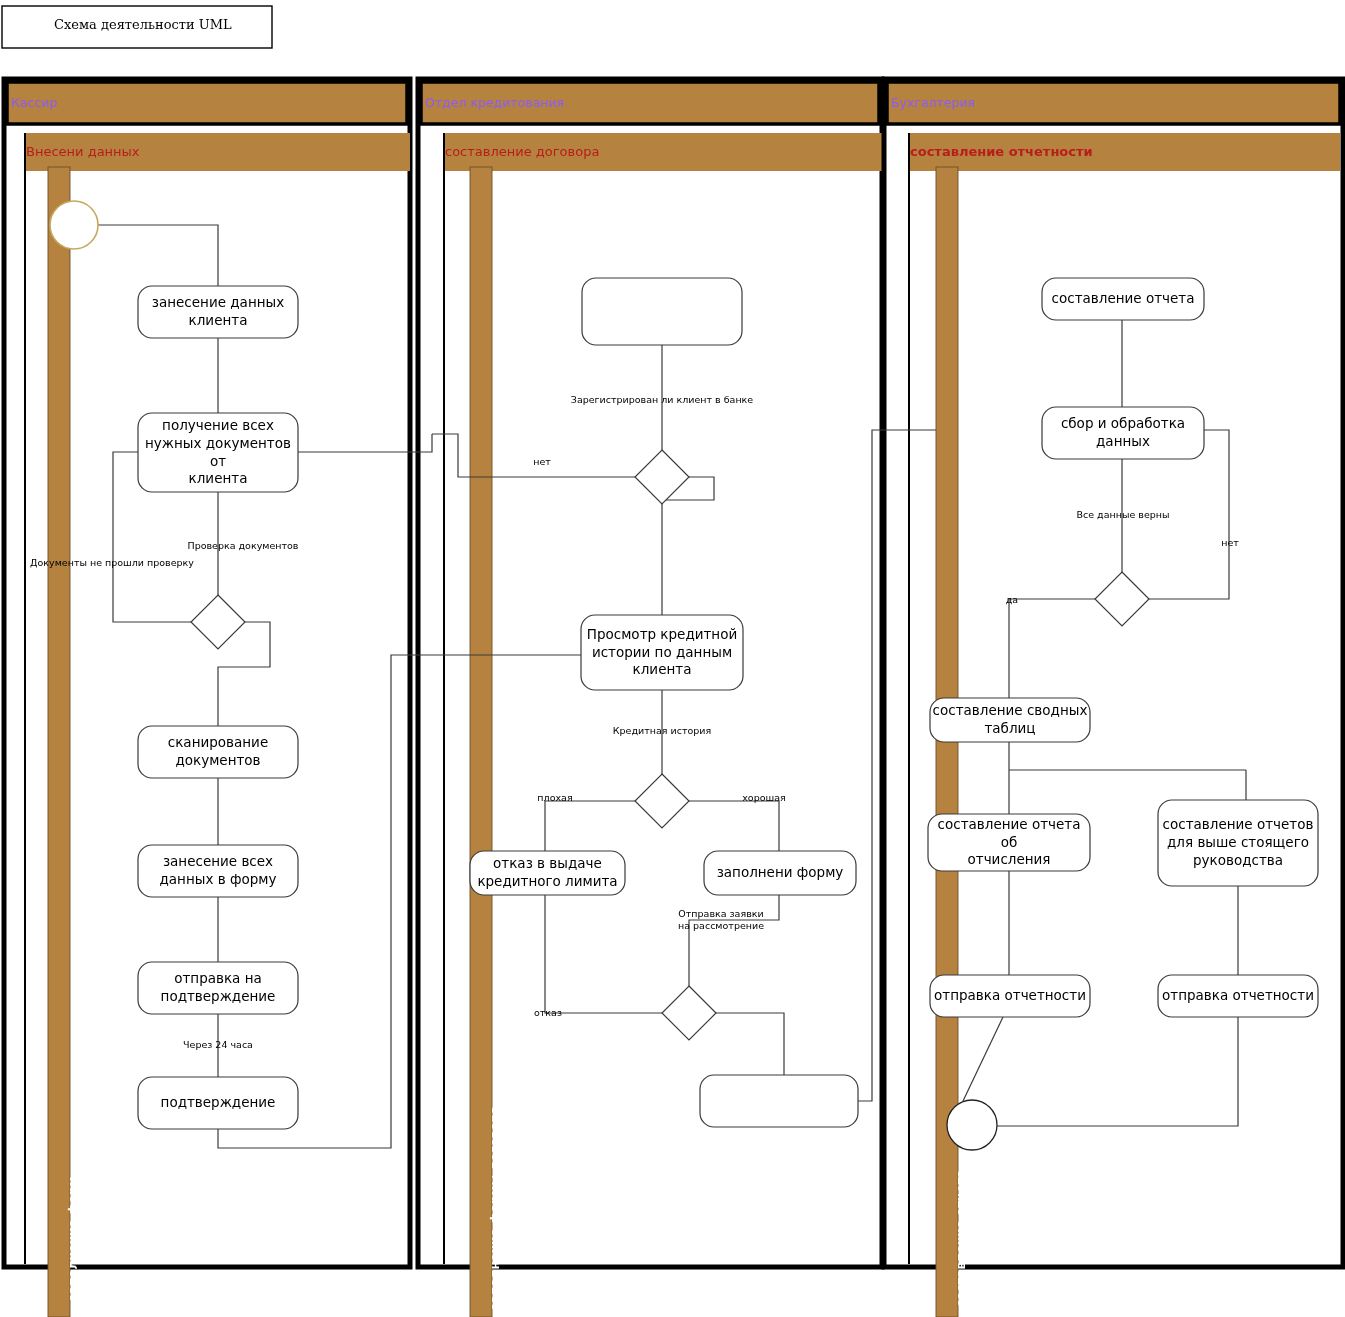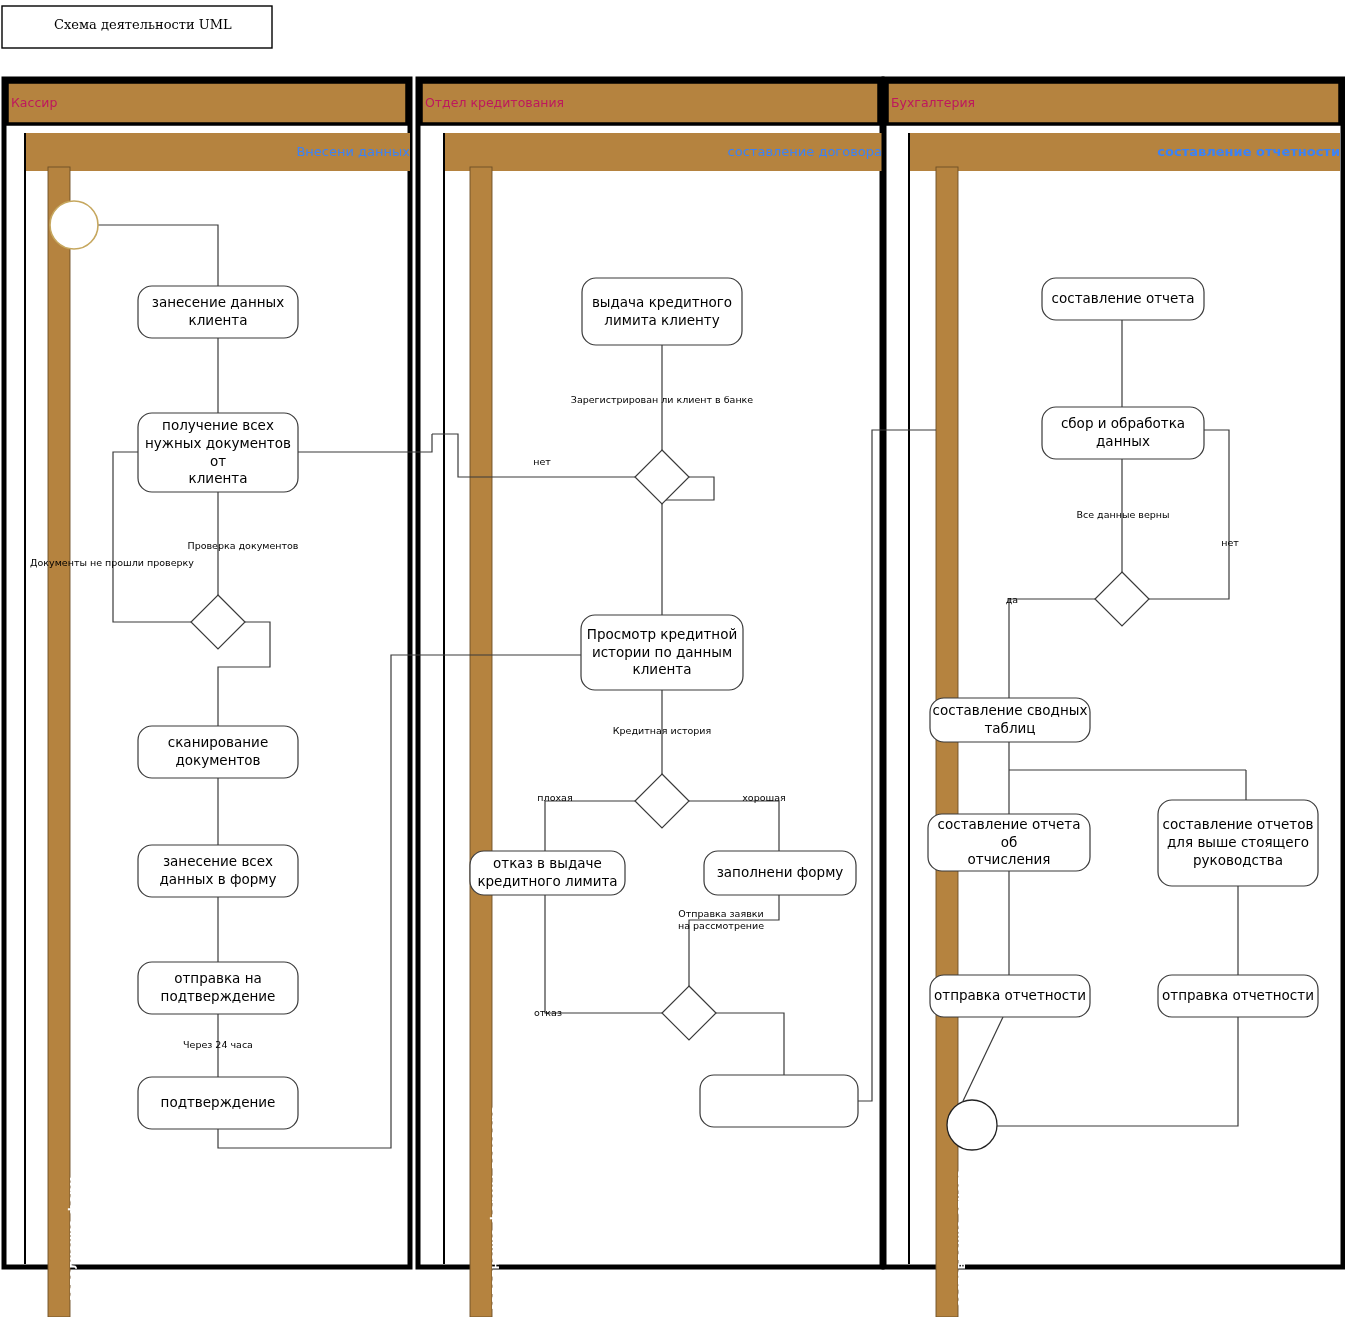--- a/index.html
+++ b/index.html
@@ -10,25 +10,25 @@
     position:absolute;display:flex;align-items:center;justify-content:center;
     text-align:center;font-size:13.5px;color:#000;line-height:1.32;
     font-family:"DejaVu Sans","Liberation Sans",sans-serif;
   }
   .edge-label{
     position:absolute;font-size:9.5px;color:#000;text-align:center;
     font-family:"DejaVu Sans","Liberation Sans",sans-serif;line-height:1.25;
     white-space:pre;
   }
   .lane-title{
-    position:absolute;font-size:12.5px;color:#be185d;
+    position:absolute;font-size:12.5px;color:#8b5cf6;
     font-family:"DejaVu Sans","Liberation Sans",sans-serif;
   }
   .phase-title{
-    position:absolute;font-size:13px;color:#3b82f6;text-align:right;
+    position:absolute;font-size:13px;color:#b91c1c;text-align:left;
     font-family:"DejaVu Sans","Liberation Sans",sans-serif;
   }
   .vbar-label{
     position:absolute;color:#ffffff;font-size:12px;font-weight:bold;
     font-family:"DejaVu Sans","Liberation Sans",sans-serif;
     transform-origin:0 0;white-space:nowrap;
   }
   .doc-title{
     position:absolute;font-size:13px;color:#000;
     font-family:"DejaVu Serif","Liberation Serif",serif;
@@ -174,21 +174,20 @@
   <div class="vbar-label" style="left:488px;top:1310px;transform:rotate(-90deg);">заполнение формы договора</div>
   <div class="vbar-label" style="left:954px;top:1307px;transform:rotate(-90deg);">составление отчета</div>
 
   <div class="act-label" style="left:138px;top:286px;width:160px;height:52px;">занесение данных<br>клиента</div>
   <div class="act-label" style="left:138px;top:413px;width:160px;height:79px;">получение всех<br>нужных документов от<br>клиента</div>
   <div class="act-label" style="left:138px;top:726px;width:160px;height:52px;">сканирование<br>документов</div>
   <div class="act-label" style="left:138px;top:845px;width:160px;height:52px;">занесение всех<br>данных в форму</div>
   <div class="act-label" style="left:138px;top:962px;width:160px;height:52px;">отправка на<br>подтверждение</div>
   <div class="act-label" style="left:138px;top:1077px;width:160px;height:52px;">подтверждение</div>
 
-  <div class="act-label" style="left:582px;top:278px;width:160px;height:67px;">выдача кредитного<br>лимита клиенту</div>
   <div class="act-label" style="left:581px;top:615px;width:162px;height:75px;">Просмотр кредитной<br>истории по данным<br>клиента</div>
   <div class="act-label" style="left:470px;top:851px;width:155px;height:44px;">отказ в выдаче<br>кредитного лимита</div>
   <div class="act-label" style="left:704px;top:851px;width:152px;height:44px;">заполнени форму</div>
 
   <div class="act-label" style="left:1042px;top:278px;width:162px;height:42px;">составление отчета</div>
   <div class="act-label" style="left:1042px;top:407px;width:162px;height:52px;">сбор и обработка<br>данных</div>
   <div class="act-label" style="left:930px;top:698px;width:160px;height:44px;">составление сводных<br>таблиц</div>
   <div class="act-label" style="left:928px;top:814px;width:162px;height:57px;">составление отчета об<br>отчисления</div>
   <div class="act-label" style="left:1158px;top:800px;width:160px;height:86px;">составление отчетов<br>для выше стоящего<br>руководства</div>
   <div class="act-label" style="left:930px;top:975px;width:160px;height:42px;">отправка отчетности</div>

